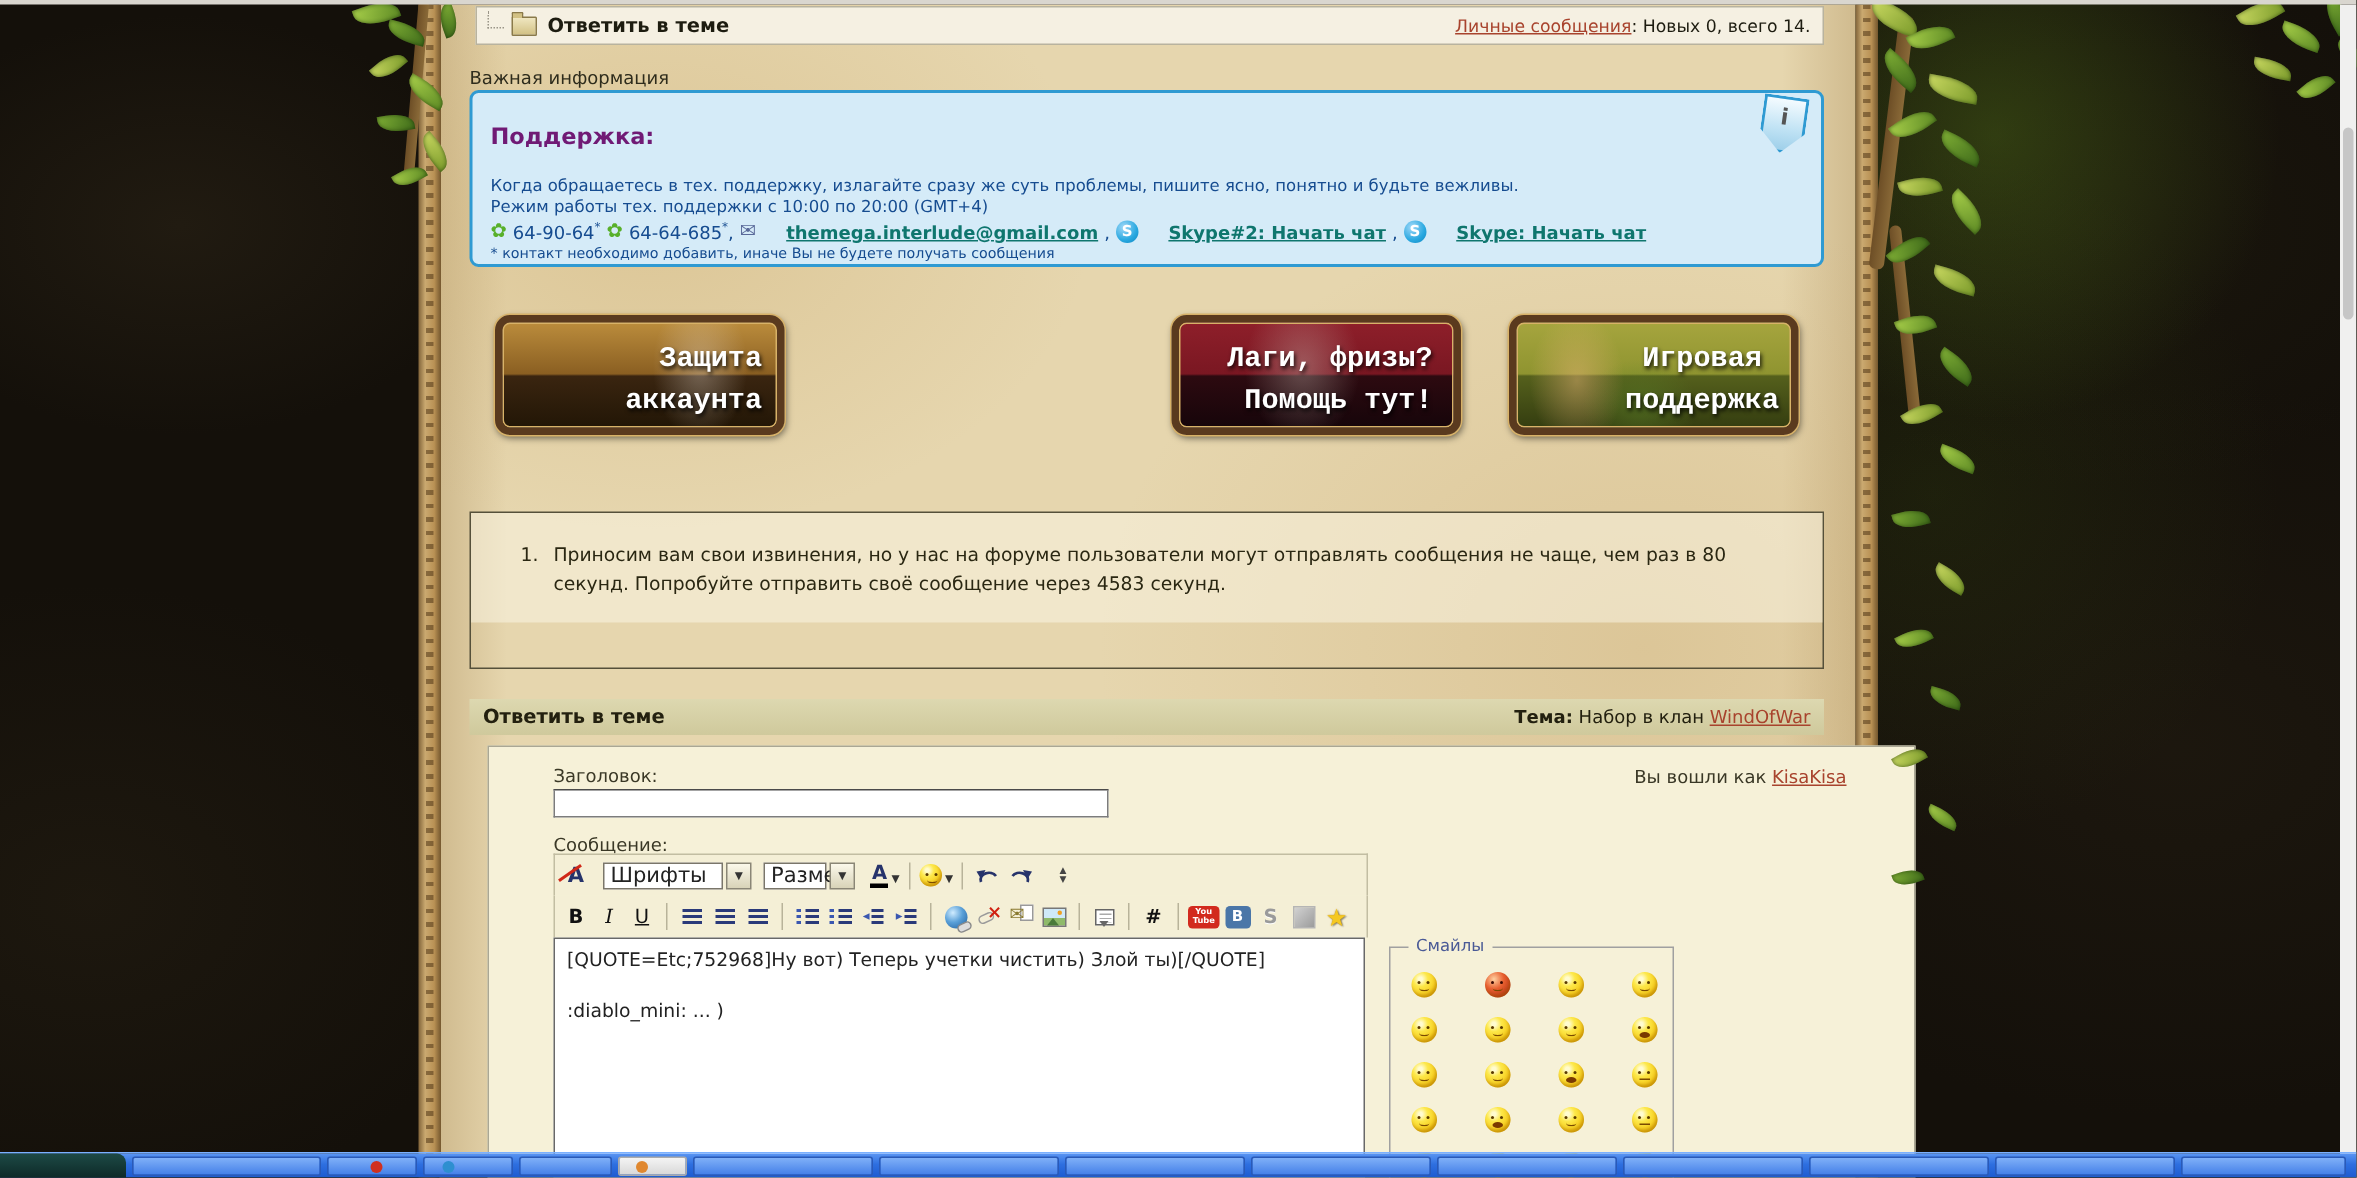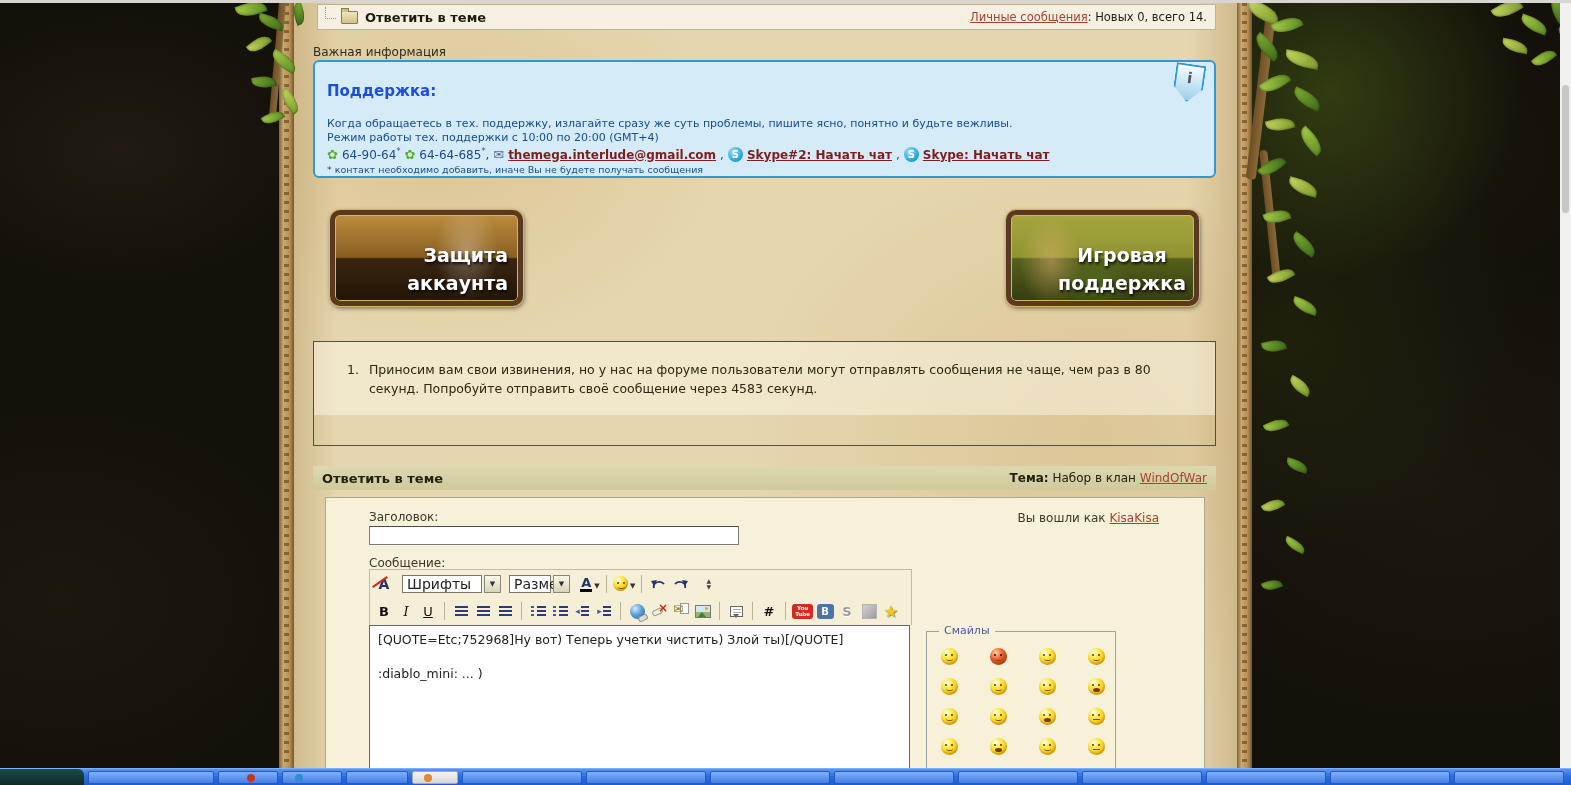--- a/index.html
+++ b/index.html
@@ -45,40 +45,40 @@
       border-radius:1px;position:relative;margin-right:7px;}
   .ic-folder::before{content:"";position:absolute;top:-4px;left:-1px;width:6px;height:3px;background:#d2c184;
       border:1px solid #8a7a4a;border-bottom:none;border-radius:1px 1px 0 0;}
   .crumb-label{font-weight:bold;font-size:13px;color:#1d1c10;}
   .pm-wrap{margin-left:auto;padding-right:8px;font-size:11.5px;color:#1d1c10;}
   
   .sec-label{left:313px;top:45px;font-size:12px;color:#2e2c1c;z-index:4;}
   
   .support{left:313px;top:60px;width:903px;height:118px;background:#d5ebf8;border:2px solid #2f9ad2;
       border-radius:6px;z-index:4;box-sizing:border-box;color:#164c90;}
-  .support .title{position:absolute;left:12px;top:20px;font-size:15px;font-weight:bold;color:#1d4ed8;}
+  .support .title{position:absolute;left:12px;top:20px;font-size:15px;font-weight:bold;color:#701a75;}
   .support .l1{position:absolute;left:12px;top:55px;font-size:11px;}
   .support .l2{position:absolute;left:12px;top:69px;font-size:11px;}
   .support .contacts{position:absolute;left:12px;top:85px;font-size:12px;display:flex;align-items:center;gap:4px;}
-  .support .contacts a{color:#7f1d1d;font-weight:bold;}
+  .support .contacts a{color:#0f766e;font-weight:bold;margin-left:16px;}
   .support .foot{position:absolute;left:12px;top:102px;font-size:9.5px;}
   .gl-flower::before{content:"✿";color:#58b02a;font-size:13px;}
   .gl-mail::before{content:"✉";color:#5a6a9a;font-size:13px;}
   .ic-skype{width:15px;height:15px;border-radius:50%;color:#fff;font-weight:bold;font-size:10px;
       display:inline-flex;align-items:center;justify-content:center;
       background:radial-gradient(circle at 35% 30%,#9fd8f8,#29a8e0 60%,#0f86c0);}
   .shield{position:absolute;right:10px;top:2px;width:26px;height:34px;transform:rotate(8deg);
       background:linear-gradient(180deg,#f4fbff,#bfe2f4 60%,#9fd0ea);border:2px solid #2f9ad2;
       clip-path:polygon(0 0,100% 0,100% 62%,50% 100%,0 62%);
       display:flex;align-items:flex-start;justify-content:center;}
   .shield span{font-weight:bold;font-size:15px;color:#555;margin-top:3px;}
   sup{font-size:8px;}
   
-  .banner{top:210px;width:193px;height:96px;border:5px solid #5a3a1e;border-radius:10px;box-sizing:border-box;
-      box-shadow:0 0 0 1px #d8b268, inset 0 0 0 1px #d8b268, 1px 2px 5px rgba(0,0,0,.55);z-index:4;cursor:pointer;}
+  .banner{top:210px;width:193px;height:80px;border:5px solid #5a3a1e;border-radius:10px;box-sizing:border-box;
+      box-shadow:0 0 0 1px #d8b268, inset 0 0 0 1px #d8b268, 1px 2px 5px rgba(0,0,0,.55);z-index:4;cursor:pointer;font-family:Liberation Mono, monospace;}
   .banner .lbl{position:absolute;color:#fff;font-weight:bold;font-size:19px;line-height:28px;
       text-shadow:1px 2px 3px rgba(0,0,0,.85);white-space:nowrap;}
   .b1{left:330px;background:
       radial-gradient(ellipse 45px 70px at 72% 42%, rgba(235,225,215,.35), transparent 70%),
       linear-gradient(180deg,#bb8c3c 0%,#8a5f22 49%,#3a2510 51%,#221606 100%);}
   .b2{left:556px;background:
       radial-gradient(ellipse 60px 55px at 82% 38%, rgba(160,95,60,.55), transparent 70%),
       radial-gradient(ellipse 50px 45px at 30% 55%, rgba(220,235,225,.25), transparent 70%),
       linear-gradient(180deg,#5f8471 0%,#49705f 49%,#223527 51%,#131f16 100%);}
   .b3{left:781px;background:
@@ -97,21 +97,21 @@
   .errbox .hdr{height:30px;background:linear-gradient(180deg,#d2cca0,#c6bf92);border-bottom:1px solid #55503a;
       font-weight:bold;font-size:12.5px;color:#232010;line-height:30px;padding-left:9px;}
   .errbox .body{height:73px;background:rgba(252,247,231,.5);font-size:12.5px;color:#2a2712;}
   .errbox .item{display:flex;padding:18px 30px 0 33px;line-height:19px;}
   .errbox .no{margin-right:10px;}
   
   .reply-hdr{left:313px;top:466px;width:903px;height:24px;background:linear-gradient(180deg,#ddd8b0,#cfc99c);
       display:flex;align-items:center;padding:0 9px;box-sizing:border-box;z-index:4;}
   .reply-hdr .t{font-weight:bold;font-size:13px;color:#23200f;}
   .reply-hdr .topic{margin-left:auto;font-size:12px;color:#23200f;}
-  .form-box{left:325px;top:497px;width:880px;height:288px;background:#f6f1d8;border:1px solid #aaa794;
+  .form-box{left:325px;top:497px;width:952px;height:288px;background:#f6f1d8;border:1px solid #aaa794;
       z-index:4;box-sizing:border-box;}
   .lbl-sm{position:absolute;font-size:12px;color:#3a3826;}
   .title-input{position:absolute;left:43px;top:28px;width:370px;height:19px;border:1px solid #7c7c7c;
       border-top-color:#4a4a4a;background:#fff;box-sizing:border-box;font-size:12px;padding:0 3px;}
   .logged{position:absolute;right:45px;top:13px;font-size:12px;color:#3a3826;}
   
   .editor{position:absolute;left:43px;top:71px;width:543px;}
   .tbar{background:#f4efd6;border:1px solid #c2bda2;border-bottom:none;height:28px;display:flex;
       align-items:center;padding:0 4px;box-sizing:border-box;gap:2px;}
   .tbar2{border-top:none;}
@@ -280,20 +280,26 @@
     </div>
     <div class="foot">* контакт необходимо добавить, иначе Вы не будете получать сообщения</div>
   </div>
 
   <div class="abs banner b1">
     <div class="lbl">
         <div>Защита</div>
         <div>аккаунта</div>
       </div>
   </div>
+  <div class="abs banner b3">
+    <div class="lbl">
+        <div>Лаги, фризы?</div>
+        <div>Помощь тут!</div>
+      </div>
+  </div>
   <div class="abs banner b4">
     <div class="lbl">
         <div>Игровая</div>
         <div>поддержка</div>
       </div>
   </div>
 
   <div class="abs errbox">
     <div class="body">
       <div class="item">

